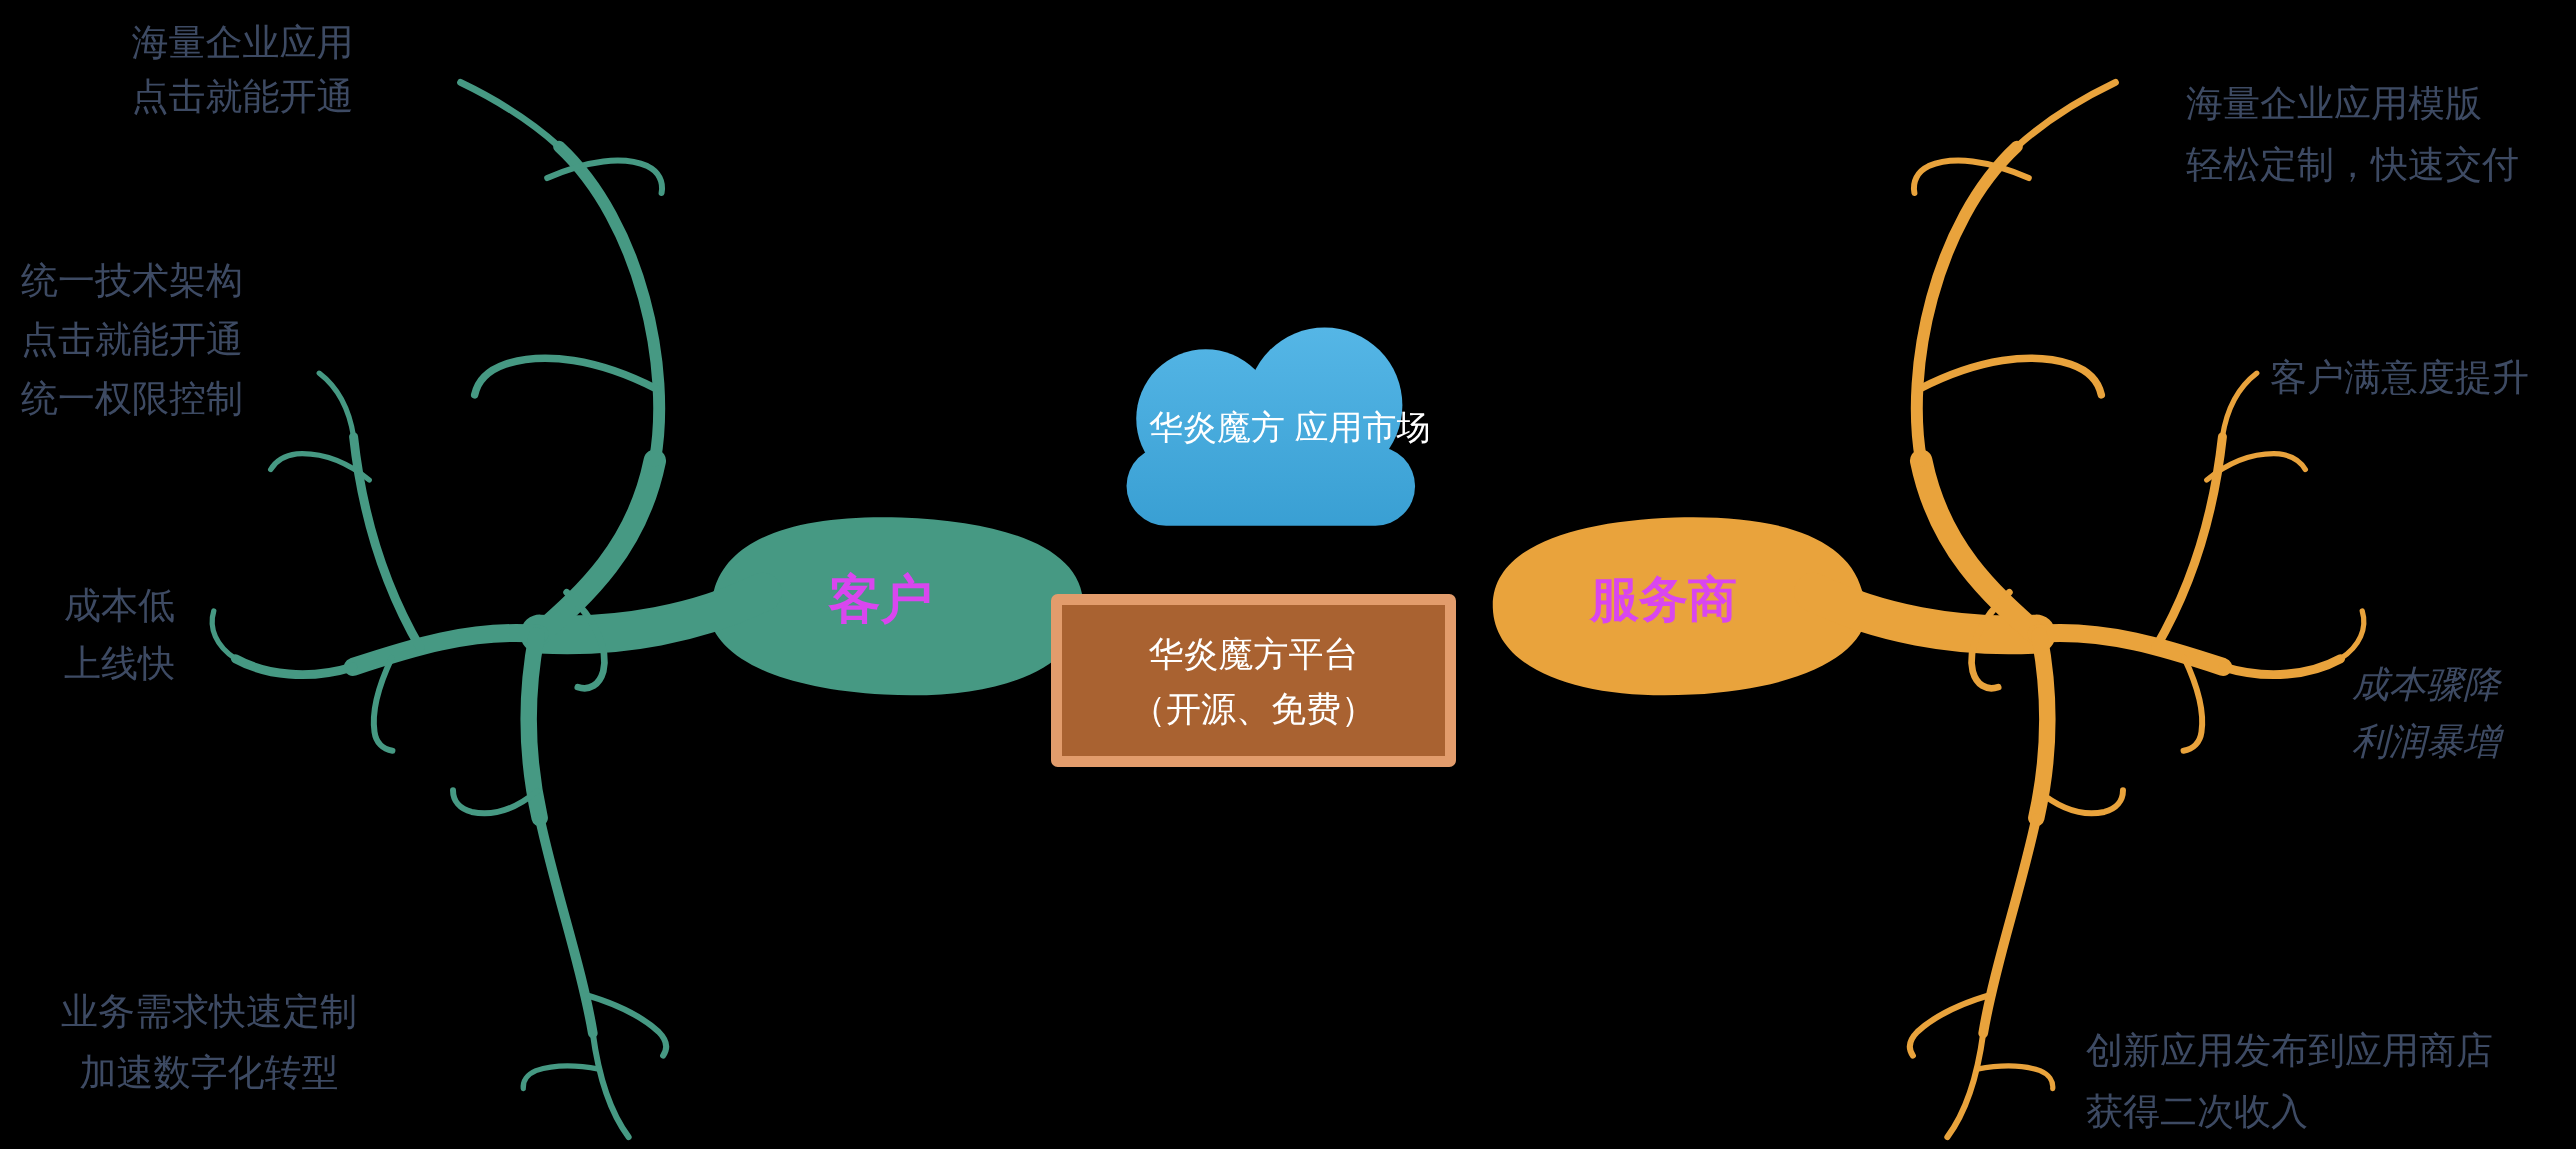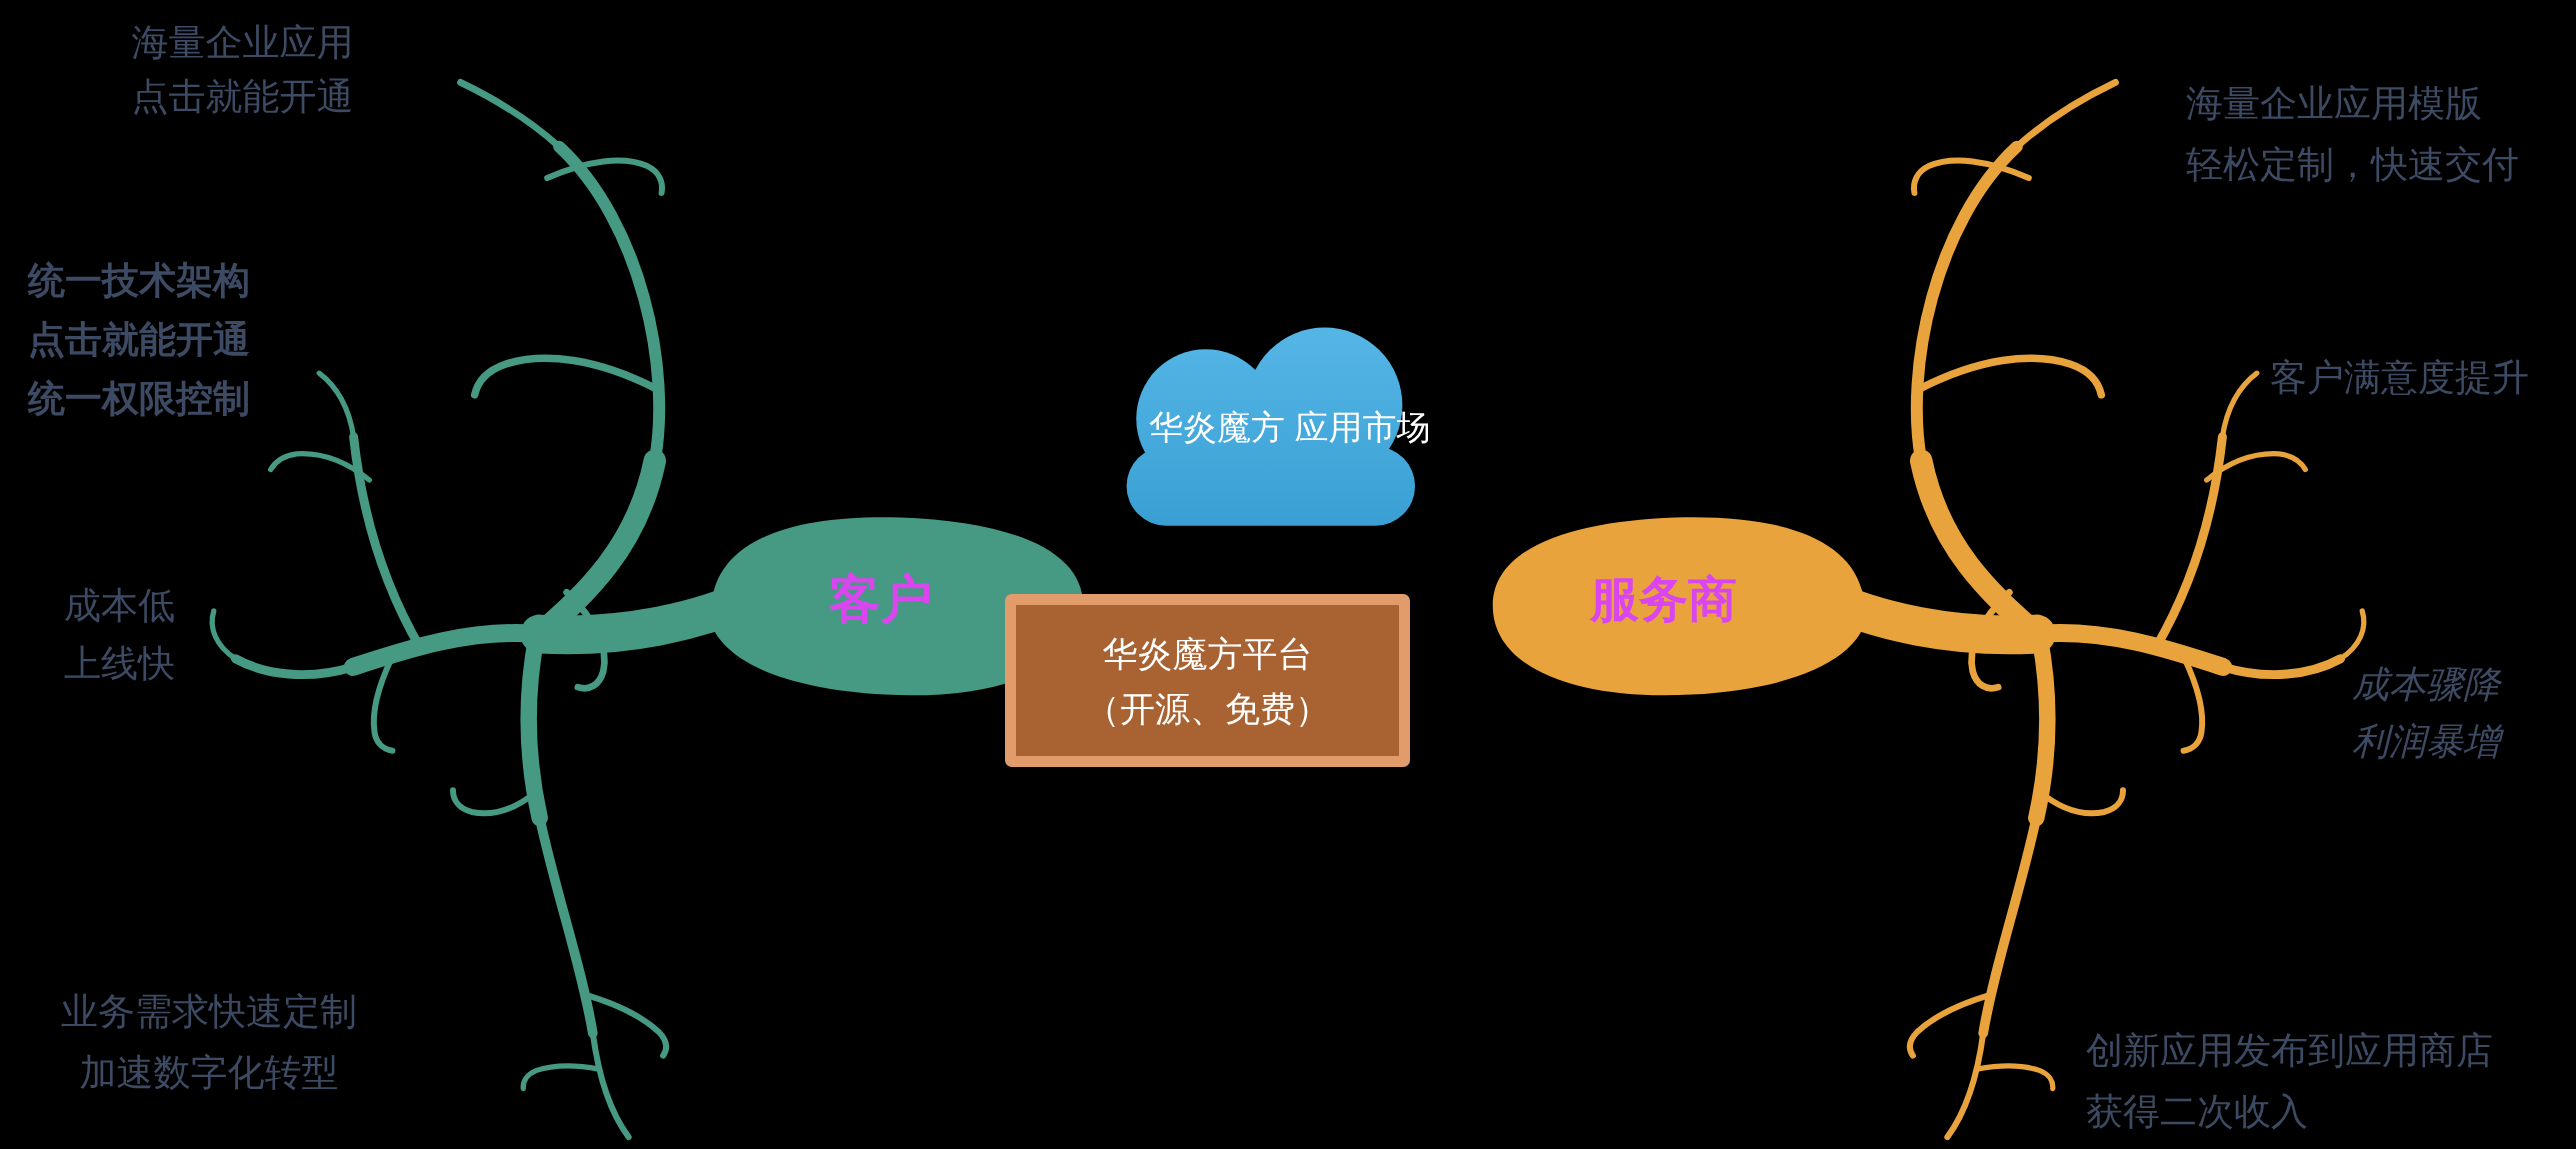--- a/index.html
+++ b/index.html
@@ -34,32 +34,32 @@
   #customer-label { left: 776px; top: 565px; width: 209px; font-size: 52px; }
   #provider-label { left: 1559px; top: 567px; width: 209px; font-size: 49px; }
 
   #cloud-label {
     position: absolute; left: 1149px; top: 393px; width: 239px;
     color: #fff; font-size: 34px; line-height: 52px; font-weight: 500;
     text-align: center; white-space: nowrap; margin-top: 8px;
   }
 
   #platform-box {
-    position: absolute; left: 1005px; top: 594px;
+    position: absolute; left: 1051px; top: 594px;
     width: 405px; height: 173px; box-sizing: border-box;
     background: var(--box-fill);
     border: 11.2px solid var(--box-border);
     border-radius: 6.7px;
     display: flex; flex-direction: column; align-items: center; justify-content: center;
     color: #fff; font-size: 35px; line-height: 55px; font-weight: 500;
     text-align: center; white-space: nowrap;
   }
 
   #label-L1 { left: 78px;  top: 16.4px;   width: 329px; line-height: 54px; }
-  #label-L2 { left: 28px;   top: 251px; font-weight: bold; }
+  #label-L2 { left: 21px;   top: 251px; }
   #label-L3 { left: 26px;   top: 577px;  width: 187px; line-height: 58px; }
   #label-L4 { left: 41px;   top: 981px; width: 336px; line-height: 61px; }
   #label-R1 { left: 2174px; top: 73px;   line-height: 61px; margin-left: 12px; }
   #label-R2 { left: 2270px; top: 348px; }
   #label-R3 { left: 2352px; top: 656px;  line-height: 57px; font-style: italic; }
   #label-R4 { left: 2086px; top: 1020px; line-height: 61px; }
 
   .stopTop    { stop-color: var(--cloud-top); }
   .stopBottom { stop-color: var(--cloud-bottom); }
 </style>

